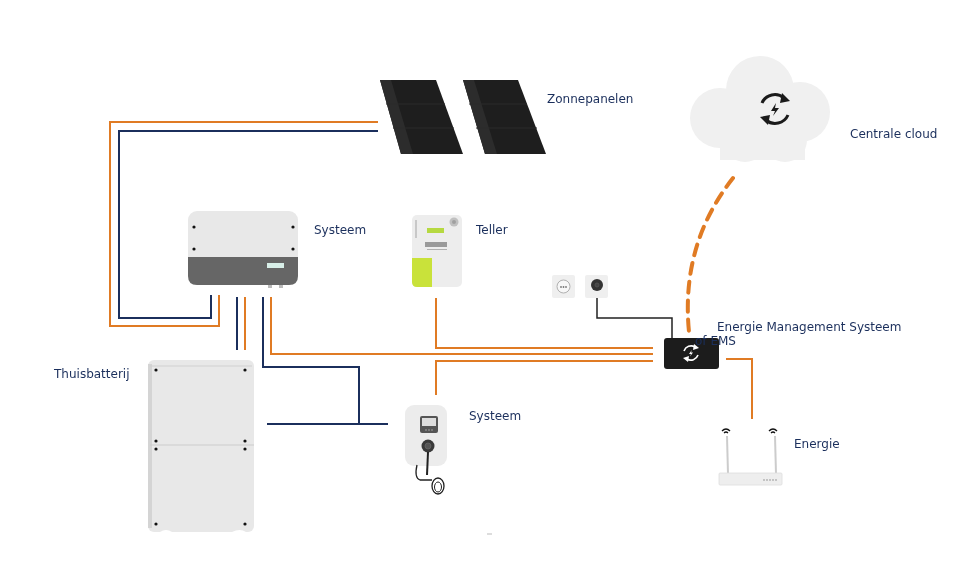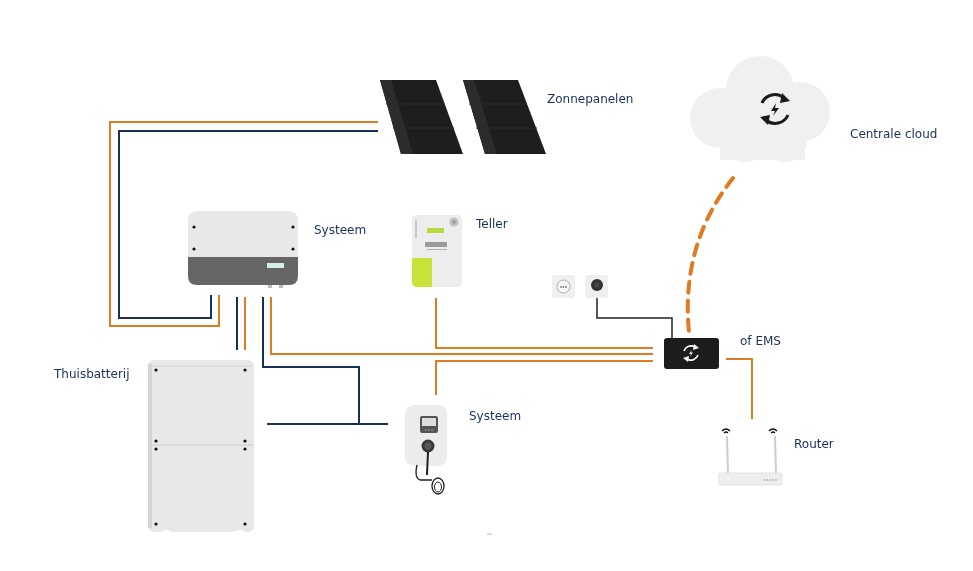--- a/index.html
+++ b/index.html
@@ -179,18 +179,19 @@
     </g>
   </g>
 
   <line x1="487" y1="534" x2="492" y2="534" stroke="#bbbbbb" stroke-width="1"></line>
 </svg>
 
 
 <div class="label" style="left:547px; top:92px;">Zonnepanelen</div>
 <div class="label" style="left:850px; top:127px;">Centrale cloud</div>
 <div class="label" style="left:314px; top:223px;">Systeem</div>
-<div class="label" style="left:476px; top:217px;">Teller</div>
-<div class="label" style="left:740px; top:334px;">of EMS</div>
+<div class="label" style="left:476px; top:223px;">Teller</div>
+<div class="label" style="left:717px; top:320px;">Energie Management Systeem</div>
+<div class="label" style="left:695px; top:334px;">of EMS</div>
 <div class="label" style="left:54px; top:367px;">Thuisbatterij</div>
 <div class="label" style="left:469px; top:409px;">Systeem</div>
-<div class="label" style="left:794px; top:437px;">Router</div>
+<div class="label" style="left:794px; top:437px;">Energie</div>
 </div>
 
 </body></html>

